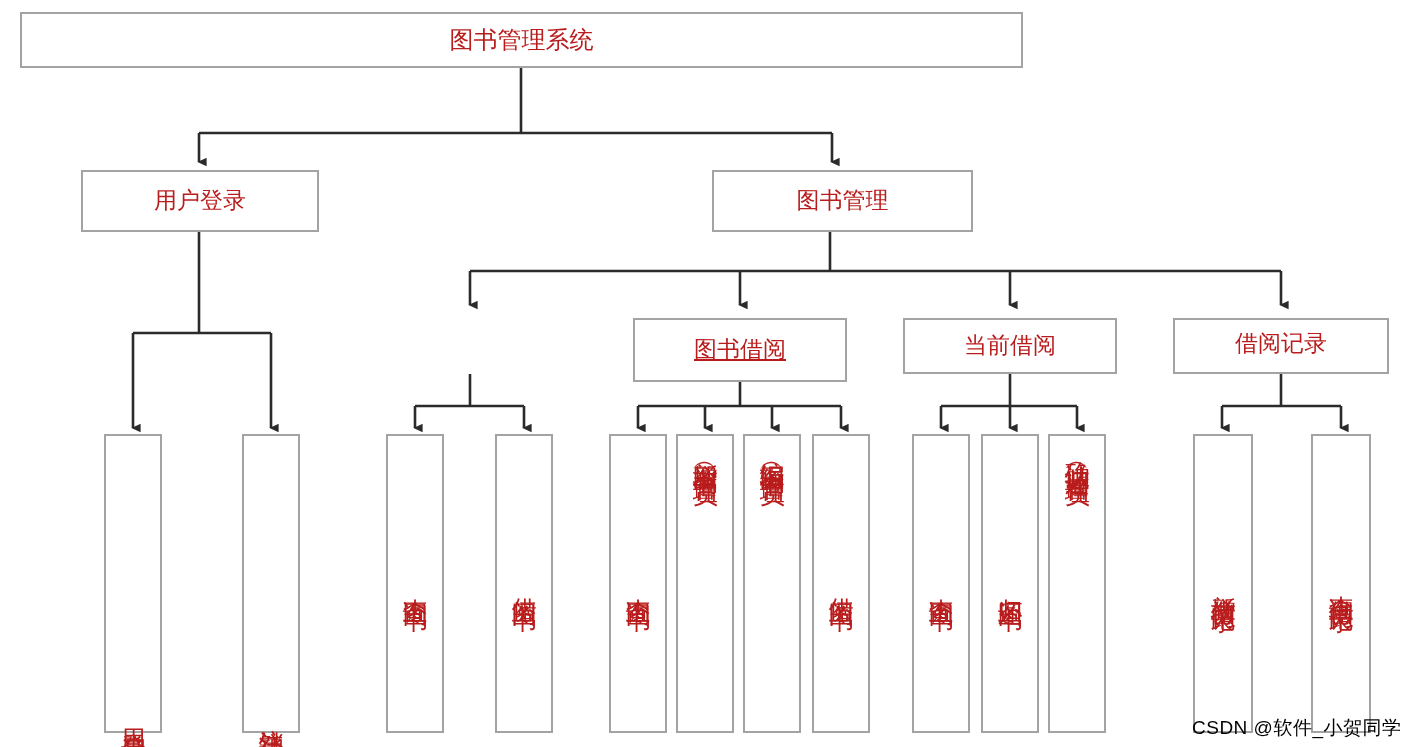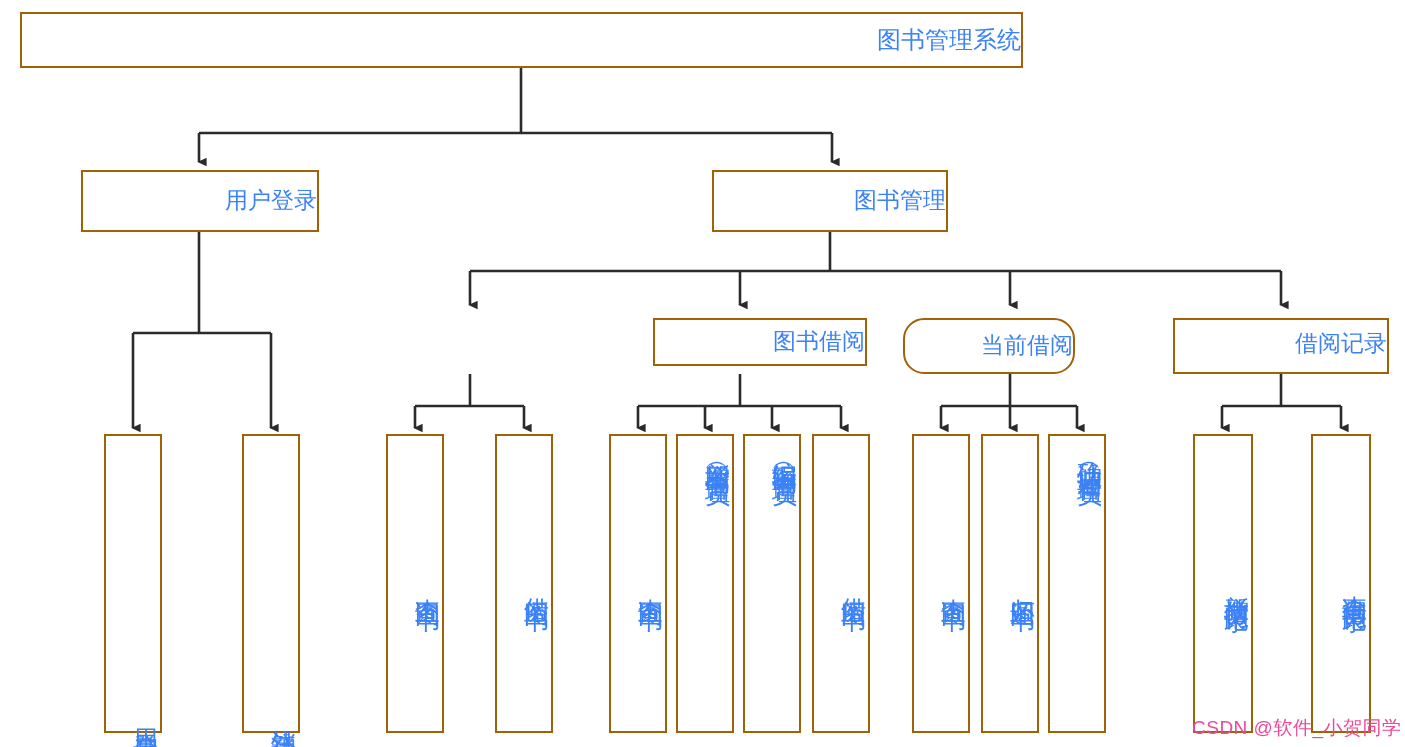--- a/index.html
+++ b/index.html
@@ -22,26 +22,26 @@
     position: absolute;
     left: 0;
     top: 0;
     width: 1405px;
     height: 747px;
     pointer-events: none;
   }
   .node {
     position: absolute;
     box-sizing: border-box;
-    border: 2px solid #a16207;
+    border: 2px solid #a3a3a3;
     background: #ffffff;
     display: flex;
     align-items: center;
-    justify-content: flex-end;
-    color: #3b82f6;
+    justify-content: center;
+    color: #b91c1c;
     line-height: 1.18;
     text-align: center;
   }
   .node.h {
     font-size: 23px;
   }
   .node.root {
     font-size: 24px;
   }
   .node.v {
@@ -59,21 +59,21 @@
     align-items: flex-end;
     padding-bottom: 10px;
   }
   .node.v.align-top {
     align-items: flex-start;
     padding-top: 6px;
   }
   .watermark {
     position: absolute;
     font-size: 19px;
-    color: #ec4899;
+    color: #000000;
     white-space: nowrap;
     letter-spacing: 0.5px;
   }
 </style>
 </head>
 <body>
 
 <div id="canvas">
 
   <svg id="wires" viewBox="0 0 1405 747" xmlns="http://www.w3.org/2000/svg">
@@ -126,28 +126,28 @@
     </g>
   </svg>
 
   <div class="node h root" style="left:20px; top:12px; width:1003px; height:56px;">
     <span>图书管理系统</span>
   </div>
 
   <div class="node h" style="left:81px; top:170px; width:238px; height:62px;">
     <span>用户登录</span>
   </div>
-  <div class="node h" style="left:712px; top:170px; width:236px; height:62px;">
+  <div class="node h" style="left:712px; top:170px; width:261px; height:62px;">
     <span>图书管理</span>
   </div>
 
-  <div class="node h" style="left:653px; top:318px; width:214px; height:48px;">
+  <div class="node h" style="left:633px; top:318px; width:214px; height:64px;text-decoration:underline;">
     <span>图书借阅</span>
   </div>
-  <div class="node h" style="left:903px; top:318px; width:172px; height:56px;border-radius:21px;">
+  <div class="node h" style="left:903px; top:318px; width:214px; height:56px;">
     <span>当前借阅</span>
   </div>
   <div class="node h" style="left:1173px; top:318px; width:216px; height:56px;font-family:Liberation Mono, monospace;">
     <span>借阅记录</span>
   </div>
 
   <div class="node v align-bottom" style="left:104px; top:434px; width:58px; height:299px;">
     <span class="vtext">用户登录</span>
   </div>
   <div class="node v align-bottom" style="left:242px; top:434px; width:58px; height:299px;">

